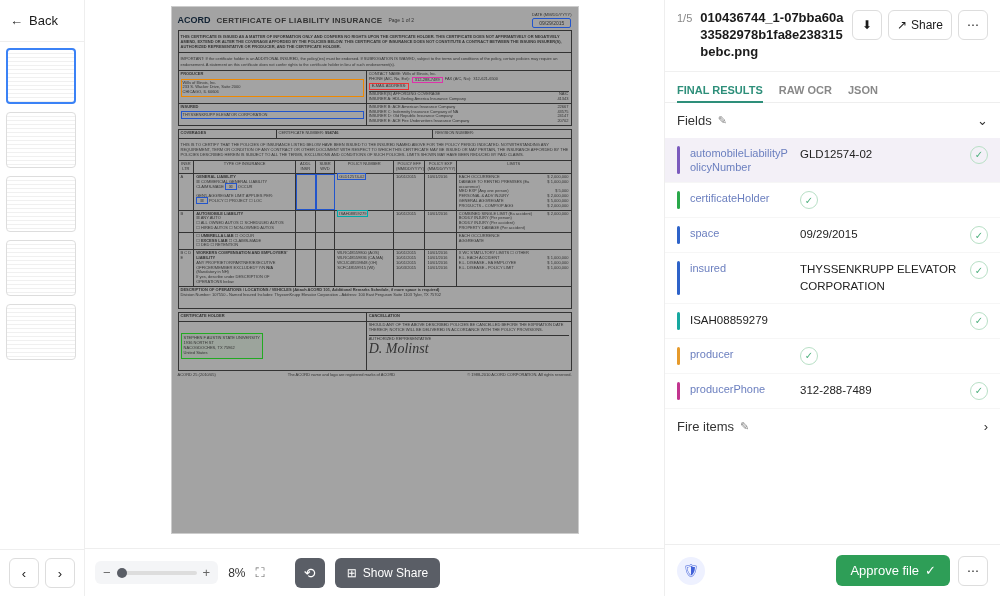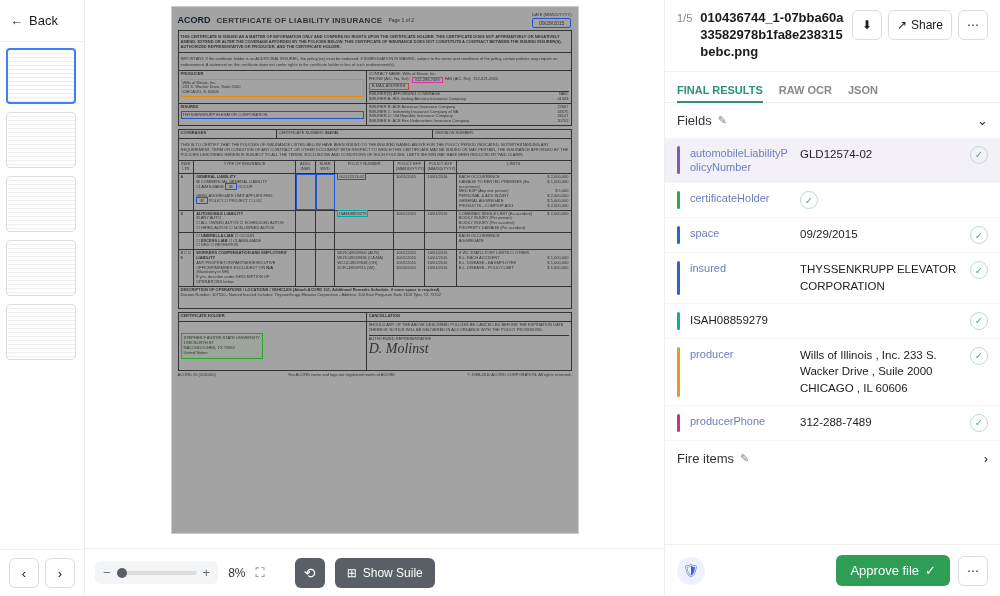--- a/index.html
+++ b/index.html
@@ -355,21 +355,21 @@
           <div class="slider-thumb"></div>
         </div>
       <span style="cursor:pointer;color:#666">+</span>
     </div>
     <span style="font-size:12px;color:#333">8%</span>
     <span style="cursor:pointer;color:#666">⛶</span>
     <div style="flex:0 0 10px"></div>
     <div class="tool-btn">⟲</div>
     <div class="grid-btn">
       <span>⊞</span>
-      <span>Show Suile</span>
+      <span>Show Share</span>
     </div>
   </div>
 </div>
 
 <div class="right-col">
   <div class="rc-head">
     <span class="pgind">1/5</span>
     <div class="fname">010436744_1-07bba60a33582978b1fa8e238315bebc.png</div>
     <div class="head-actions">
       <div class="icon-btn">
@@ -423,21 +423,20 @@
       <div class="check">✓</div>
     </div>
     <div class="field-row">
       <div class="bar" style="background:#17a8a0"></div>
       <div class="fval">ISAH08859279</div>
       <div class="check">✓</div>
     </div>
     <div class="field-row">
       <div class="bar" style="background:#e69a2b"></div>
       <div class="fkey">producer</div>
-      <div class="fval">Wills of Illinois , Inc. 233 S. Wacker Drive , Suile 2000 CHICAGO , IL 60606</div>
       <div class="check">✓</div>
     </div>
     <div class="field-row">
       <div class="bar" style="background:#c2358f"></div>
       <div class="fkey">producerPhone</div>
       <div class="fval">312-288-7489</div>
       <div class="check">✓</div>
     </div>
 
     <div class="section-head">

